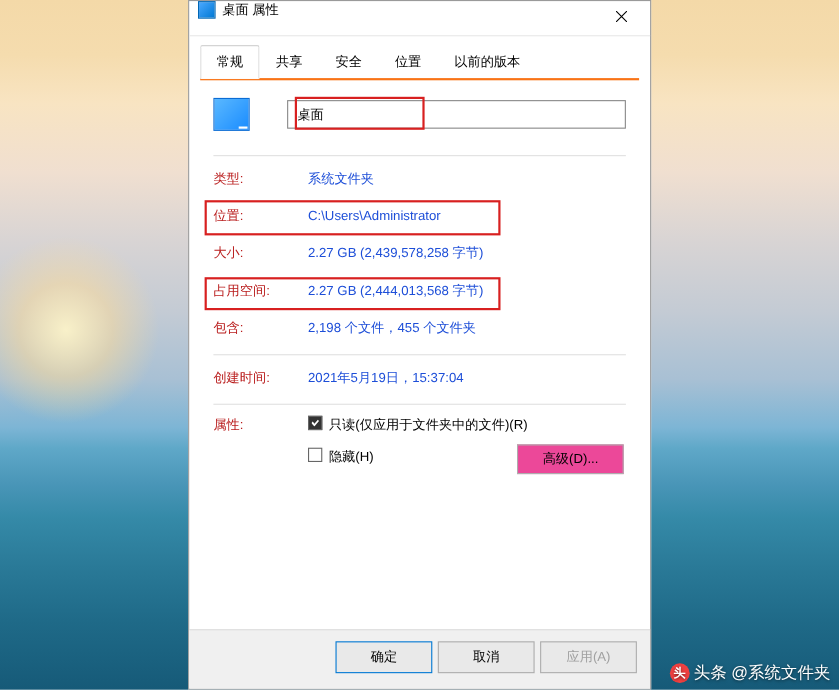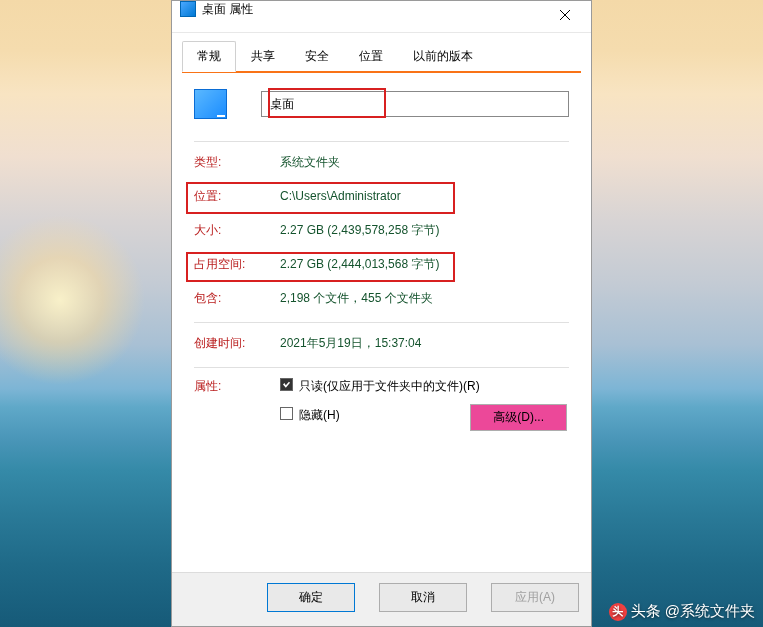--- a/index.html
+++ b/index.html
@@ -131,21 +131,21 @@
       align-items: center;
       margin: 0 0 14px 0;
       min-height: 20px;
     }
     .prop-label {
       width: 86px;
       color: #b91c1c;
       flex-shrink: 0;
     }
     .prop-value {
-      color: #14532d;
+      color: #1d4ed8;
       flex: 1;
     }
     .attr-row {
       display: flex;
       align-items: flex-start;
       margin-top: 4px;
     }
     .attr-controls {
       flex: 1;
     }
@@ -186,21 +186,21 @@
     .advanced-wrap {
       display: flex;
       justify-content: flex-end;
       margin-top: -32px;
       padding-right: 2px;
     }
     .footer {
       padding: 10px 12px 14px 12px;
       display: flex;
       justify-content: flex-end;
-      gap: 24px;
+      gap: 5px;
       background: #f0f0f0;
       border-top: 1px solid #dcdcdc;
     }
     .footer button {
       padding: 5px 0;
       width: 88px;
       border: 1px solid #adadad;
       background: #e9e9e9;
       font-size: 12px;
       cursor: pointer;

